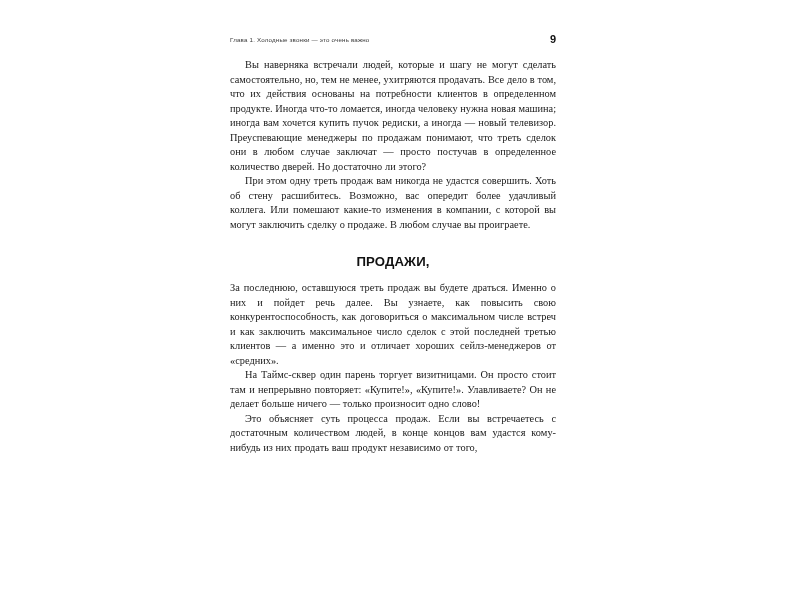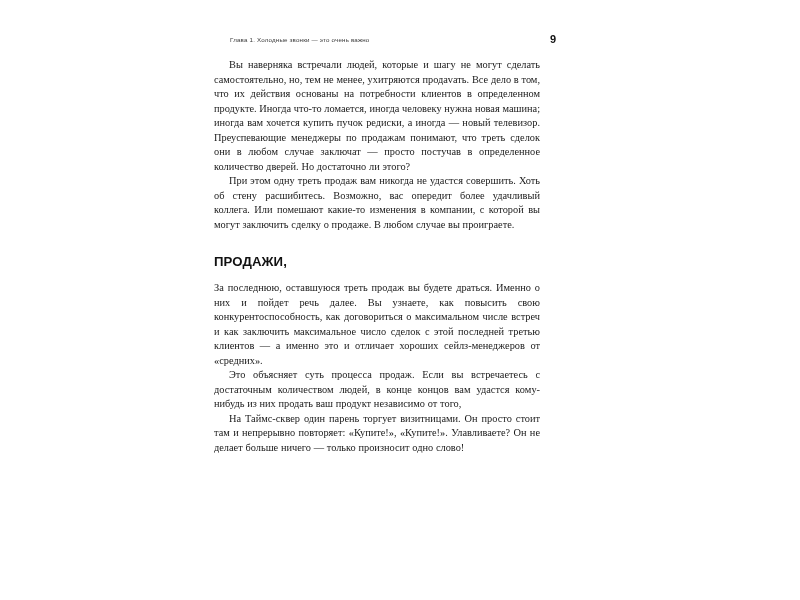--- a/index.html
+++ b/index.html
@@ -47,21 +47,21 @@
     font-weight: bold;
     color: #111111;
     line-height: 1;
     position: relative;
     top: 1px;
   }
 
   
   .text-block {
     position: absolute;
-    left: 214px;
+    left: 230px;
     top: 58px;
     width: 326px;
   }
 
   p.para {
     margin: 0;
     font-size: 10.35px;
     line-height: 14.55px;
     text-align: justify;
     text-indent: 15px;
@@ -75,21 +75,21 @@
 
   
   .section-heading {
     margin: 0;
     font-family: "Liberation Sans", "DejaVu Sans", sans-serif;
     font-weight: bold;
     font-size: 13.2px;
     line-height: 16.4px;
     letter-spacing: 0.1px;
     color: #111111;
-    text-align: left;
+    text-align: center;
   }
   .heading-wrap {
     padding-top: 21px;
     padding-bottom: 11px;
   }
 </style>
 </head>
 <body>
 
 <div class="page">
@@ -105,19 +105,19 @@
 
     <p class="para">При этом одну треть продаж вам никогда не удастся совер­шить. Хоть об стену расшибитесь. Возможно, вас опередит более удачливый коллега. Или помешают какие-то изменения в ком­пании, с которой вы могут заключить сделку о продаже. В лю­бом случае вы проиграете.</p>
 
     <div class="heading-wrap">
       <h2 class="section-heading">ПРОДАЖИ,</h2>
     </div>
 
     <p class="para no-indent">За последнюю, оставшуюся треть продаж вы будете драться. Именно о них и пойдет речь далее. Вы узнаете, как повысить свою конкурентоспособность, как договориться о максималь­ном числе встреч и как заключить максимальное число сделок с этой последней третью клиентов — а именно это и отличает хороших сейлз-менеджеров от «средних».</p>
 
 
+    <p class="para">На Таймс-сквер один парень торгует визитницами. Он просто стоит там и непрерывно повторяет: «Купите!», «Купите!». Улав­ливаете? Он не делает больше ничего — только произносит одно слово!</p>
+
     <p class="para">Это объясняет суть процесса продаж. Если вы встречаетесь с достаточным количеством людей, в конце концов вам удастся кому-нибудь из них продать ваш продукт независимо от того,</p>
-
-    <p class="para">На Таймс-сквер один парень торгует визитницами. Он просто стоит там и непрерывно повторяет: «Купите!», «Купите!». Улав­ливаете? Он не делает больше ничего — только произносит одно слово!</p>
 
   </div>
 
 </div>
 
 </body></html>

